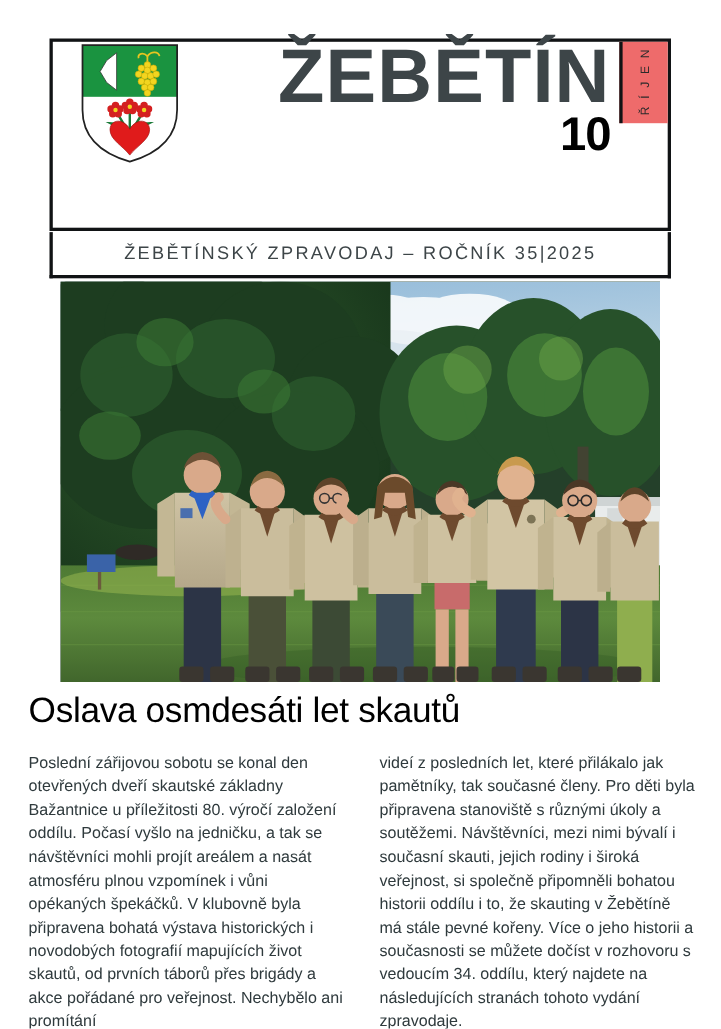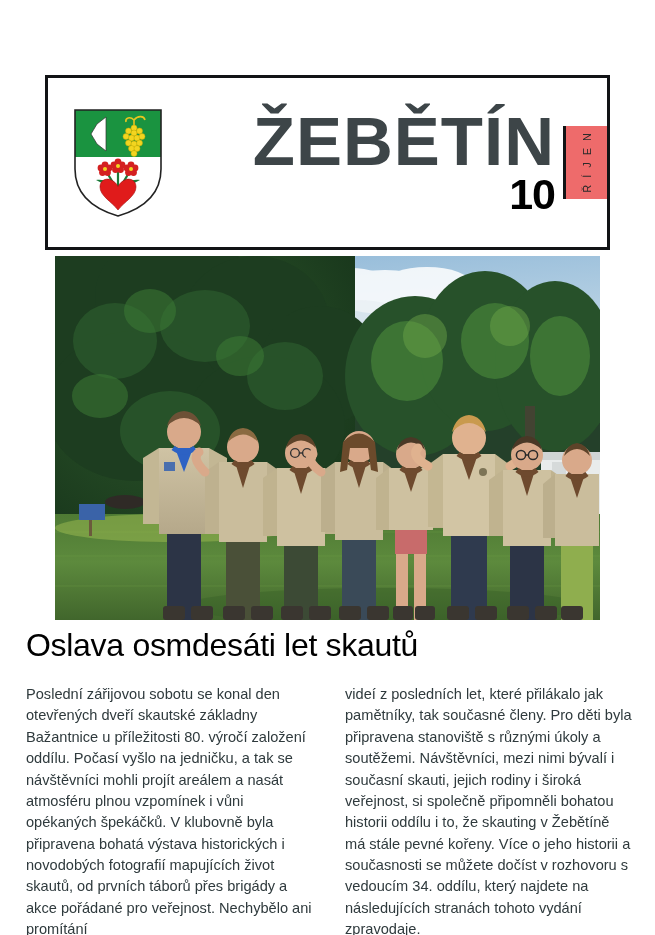--- a/index.html
+++ b/index.html
@@ -24,22 +24,21 @@
   
   .masthead {
     position: absolute;
     left: 45px;
     top: 35px;
     width: 565px;
     height: 175px;
     border: 3px solid #111315;
     background: #ffffff;
     display: flex;
-    align-items: center;
-    margin-top: 40px;
+    align-items: flex-start;
   }
 
   .crest-cell {
     width: 140px;
     display: flex;
     align-items: center;
     justify-content: center;
     flex: none;
   }
 
@@ -260,20 +259,23 @@
       <div class="title-row-2">
         <div class="issue-number">10</div>
       </div>
     </div>
 
     <div class="month-bar">
       <span>ŘÍJEN</span>
     </div>
   </div>
 
+  <div class="subtitle-strip">
+    <span>ŽEBĚTÍNSKÝ ZPRAVODAJ – ROČNÍK 35|2025</span>
+  </div>
 
   <div class="photo">
     <svg viewBox="0 0 545 364" preserveAspectRatio="xMidYMid slice">
       <defs>
         <linearGradient id="skyG" x1="0" y1="0" x2="0.3" y2="1">
           <stop offset="0" stop-color="#8fb8d8"></stop>
           <stop offset="1" stop-color="#cfe0ea"></stop>
         </linearGradient>
         <linearGradient id="grassG" x1="0" y1="0" x2="0" y2="1">
           <stop offset="0" stop-color="#4e7a34"></stop>

